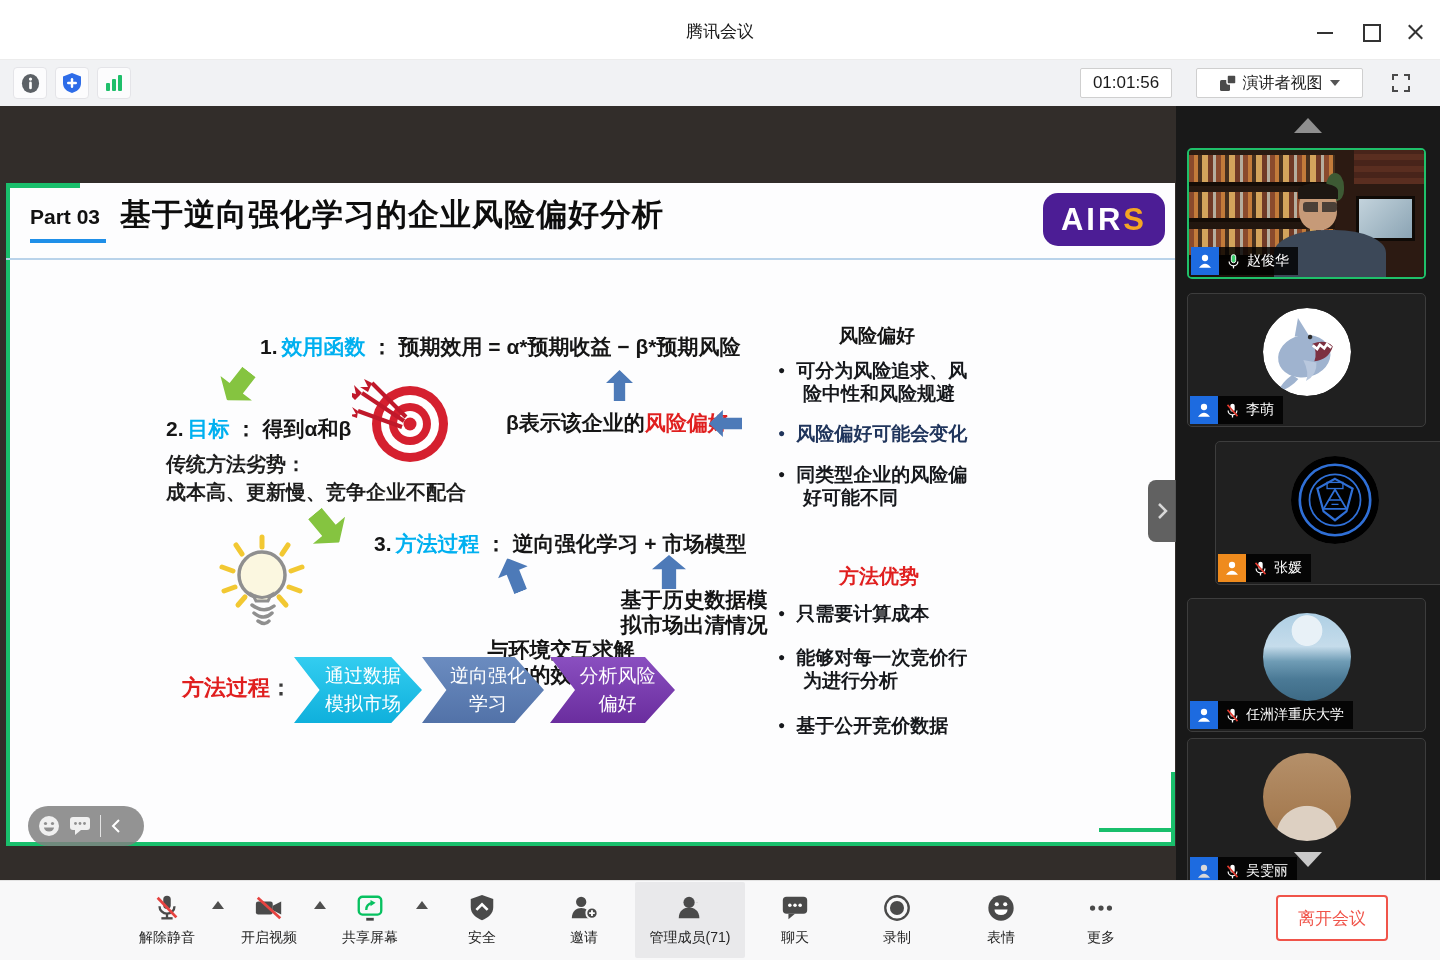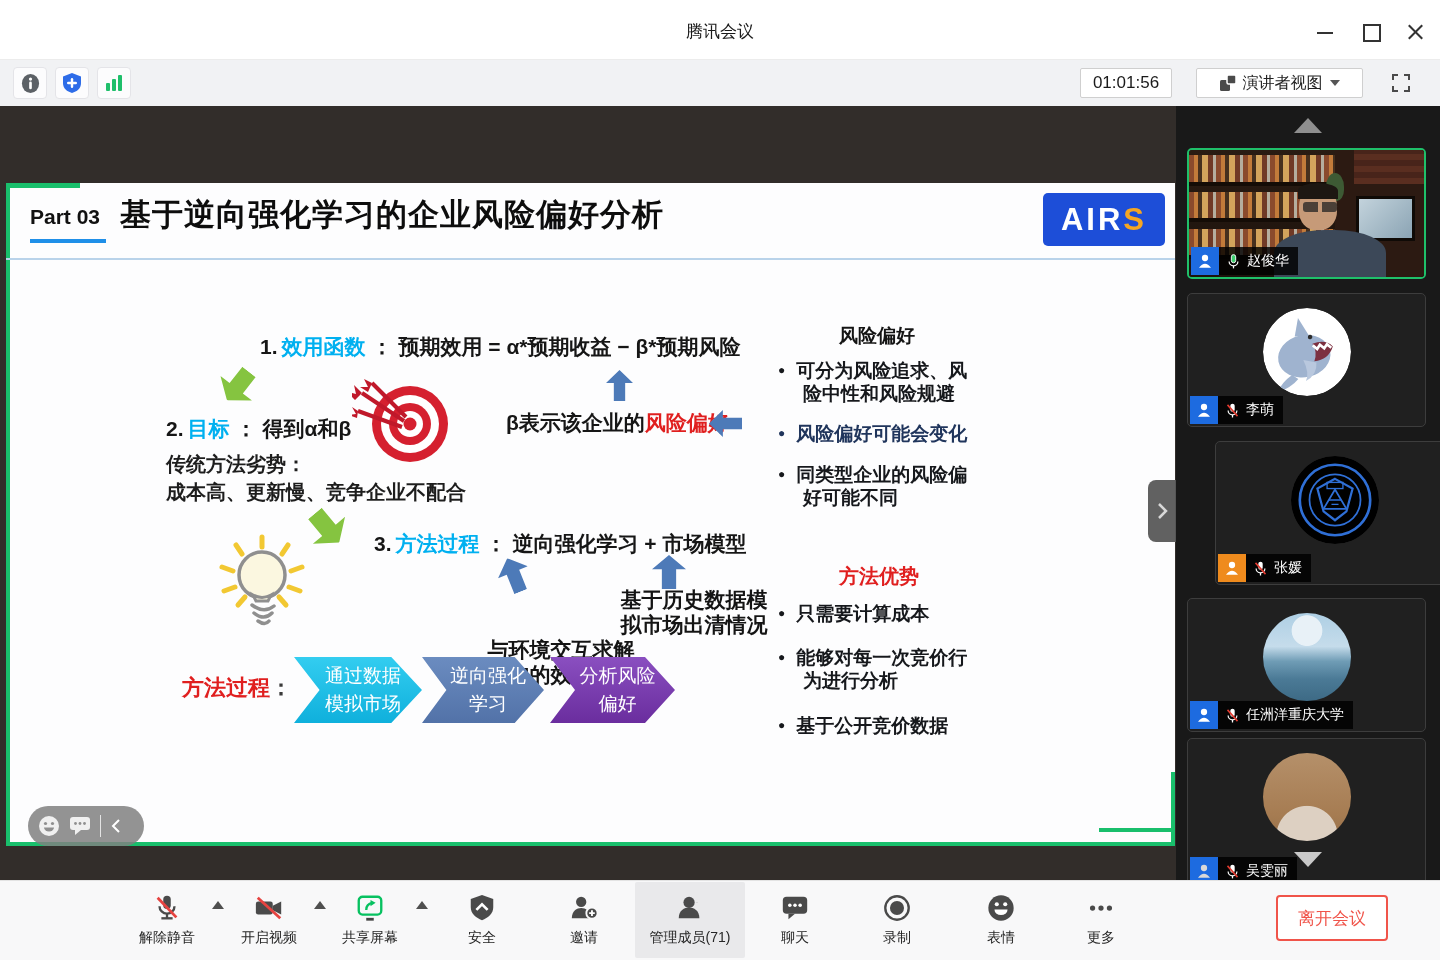--- a/index.html
+++ b/index.html
@@ -39,21 +39,21 @@
   .acc { position:absolute; background:#19bf6c; }
   .acc-l { left:0; top:0; width:4px; height:100%; }
   .acc-t { left:0; top:0; width:74px; height:5px; }
   .acc-b { left:0; bottom:0; width:100%; height:4px; }
   .acc-rv { right:0; bottom:0; width:4px; height:74px; }
   .acc-rh { right:0; bottom:14px; width:76px; height:4px; }
   .part { position:absolute; left:24px; top:22px; font-size:21px; font-weight:800; color:#111; }
   .part-line { position:absolute; left:24px; top:56px; width:76px; height:4px; background:#1f8fe8; }
   .slide-title { position:absolute; left:114px; top:11px; font-size:31px; font-weight:800; color:#0d0d0d; letter-spacing:1px; }
   .hdr-div { position:absolute; left:0; top:75px; width:100%; height:2px; background:#b9d3ea; }
-  .logo { position:absolute; right:10px; top:10px; width:122px; height:53px; background:#1d4ed8; border-radius:5px; display:flex; align-items:center; justify-content:center; }
+  .logo { position:absolute; right:10px; top:10px; width:122px; height:53px; background:#4c1d95; border-radius:15px; display:flex; align-items:center; justify-content:center; }
   .logo span { font-size:31px; font-weight:800; letter-spacing:3px; color:#fff; }
   .logo .s { color:#f5a623; }
 
   .pt { position:absolute; font-size:21px; font-weight:700; color:#161616; white-space:nowrap; }
   .pt .cy { color:#00b0f0; }
   .pt .num { margin-right:4px; }
   .pt .colon { margin:0 6px; }
   .p1 { left:254px; top:150px; }
   .p2 { left:160px; top:232px; }
   .p3 { left:368px; top:347px; }

